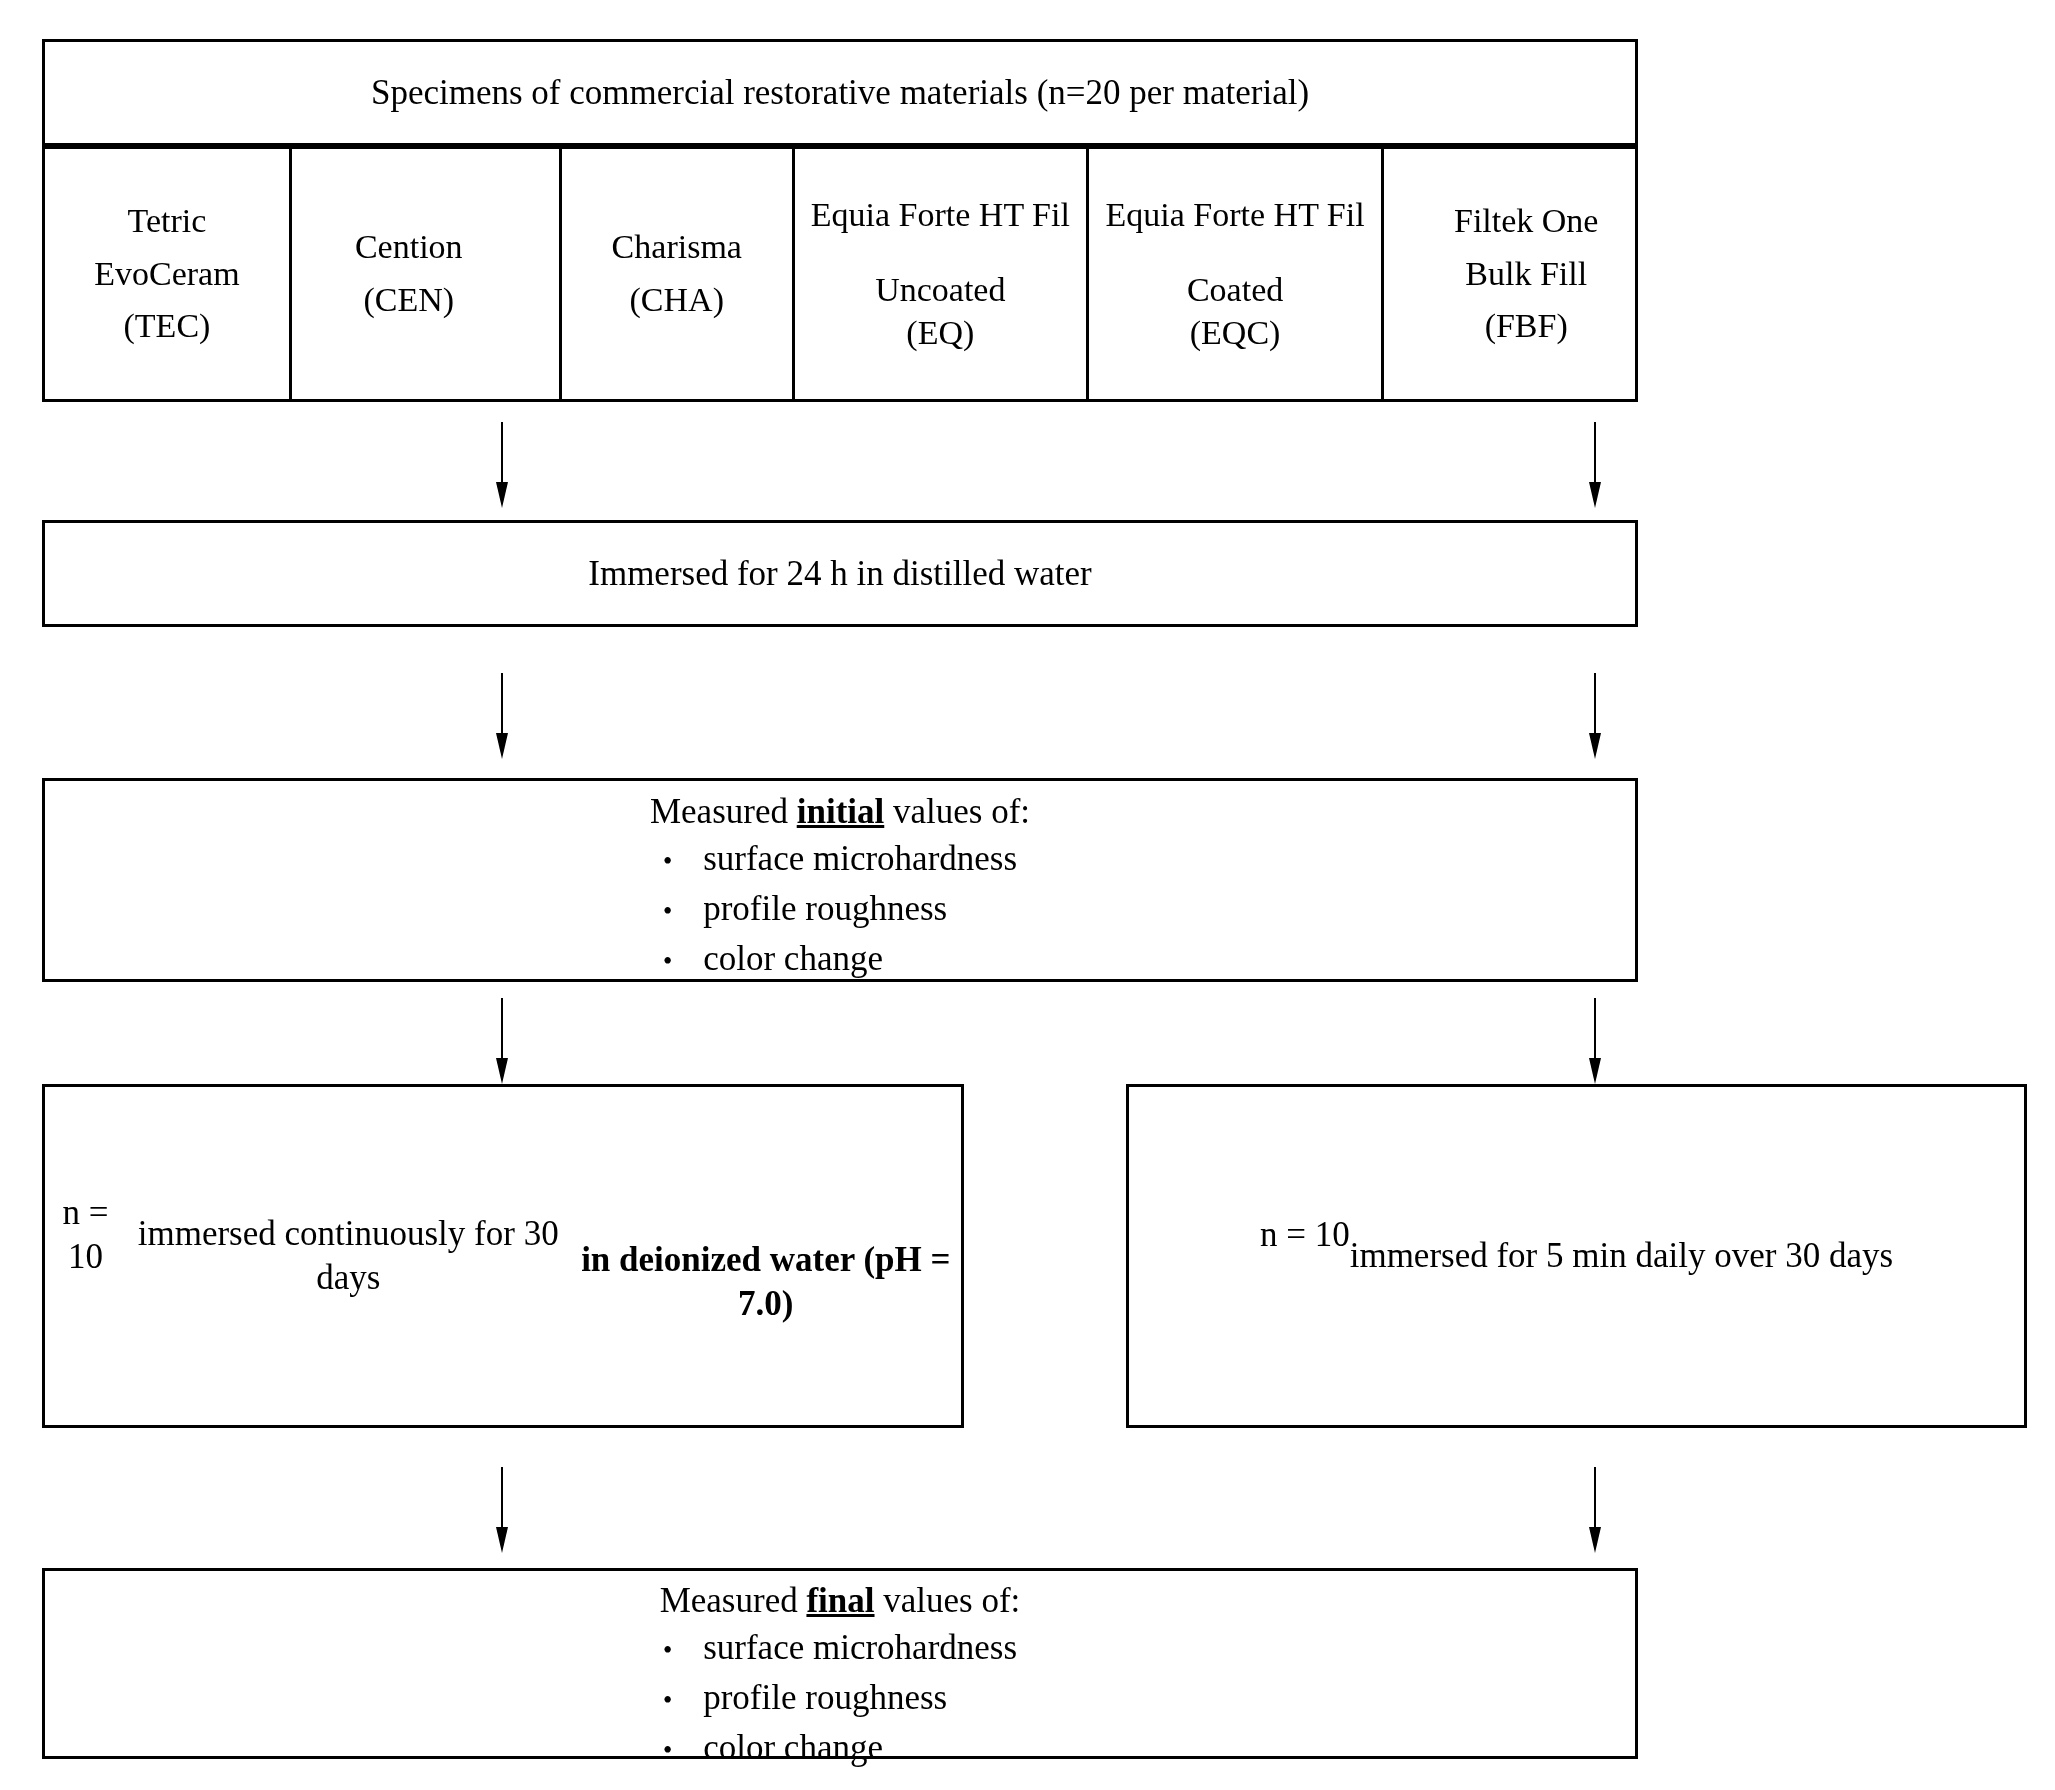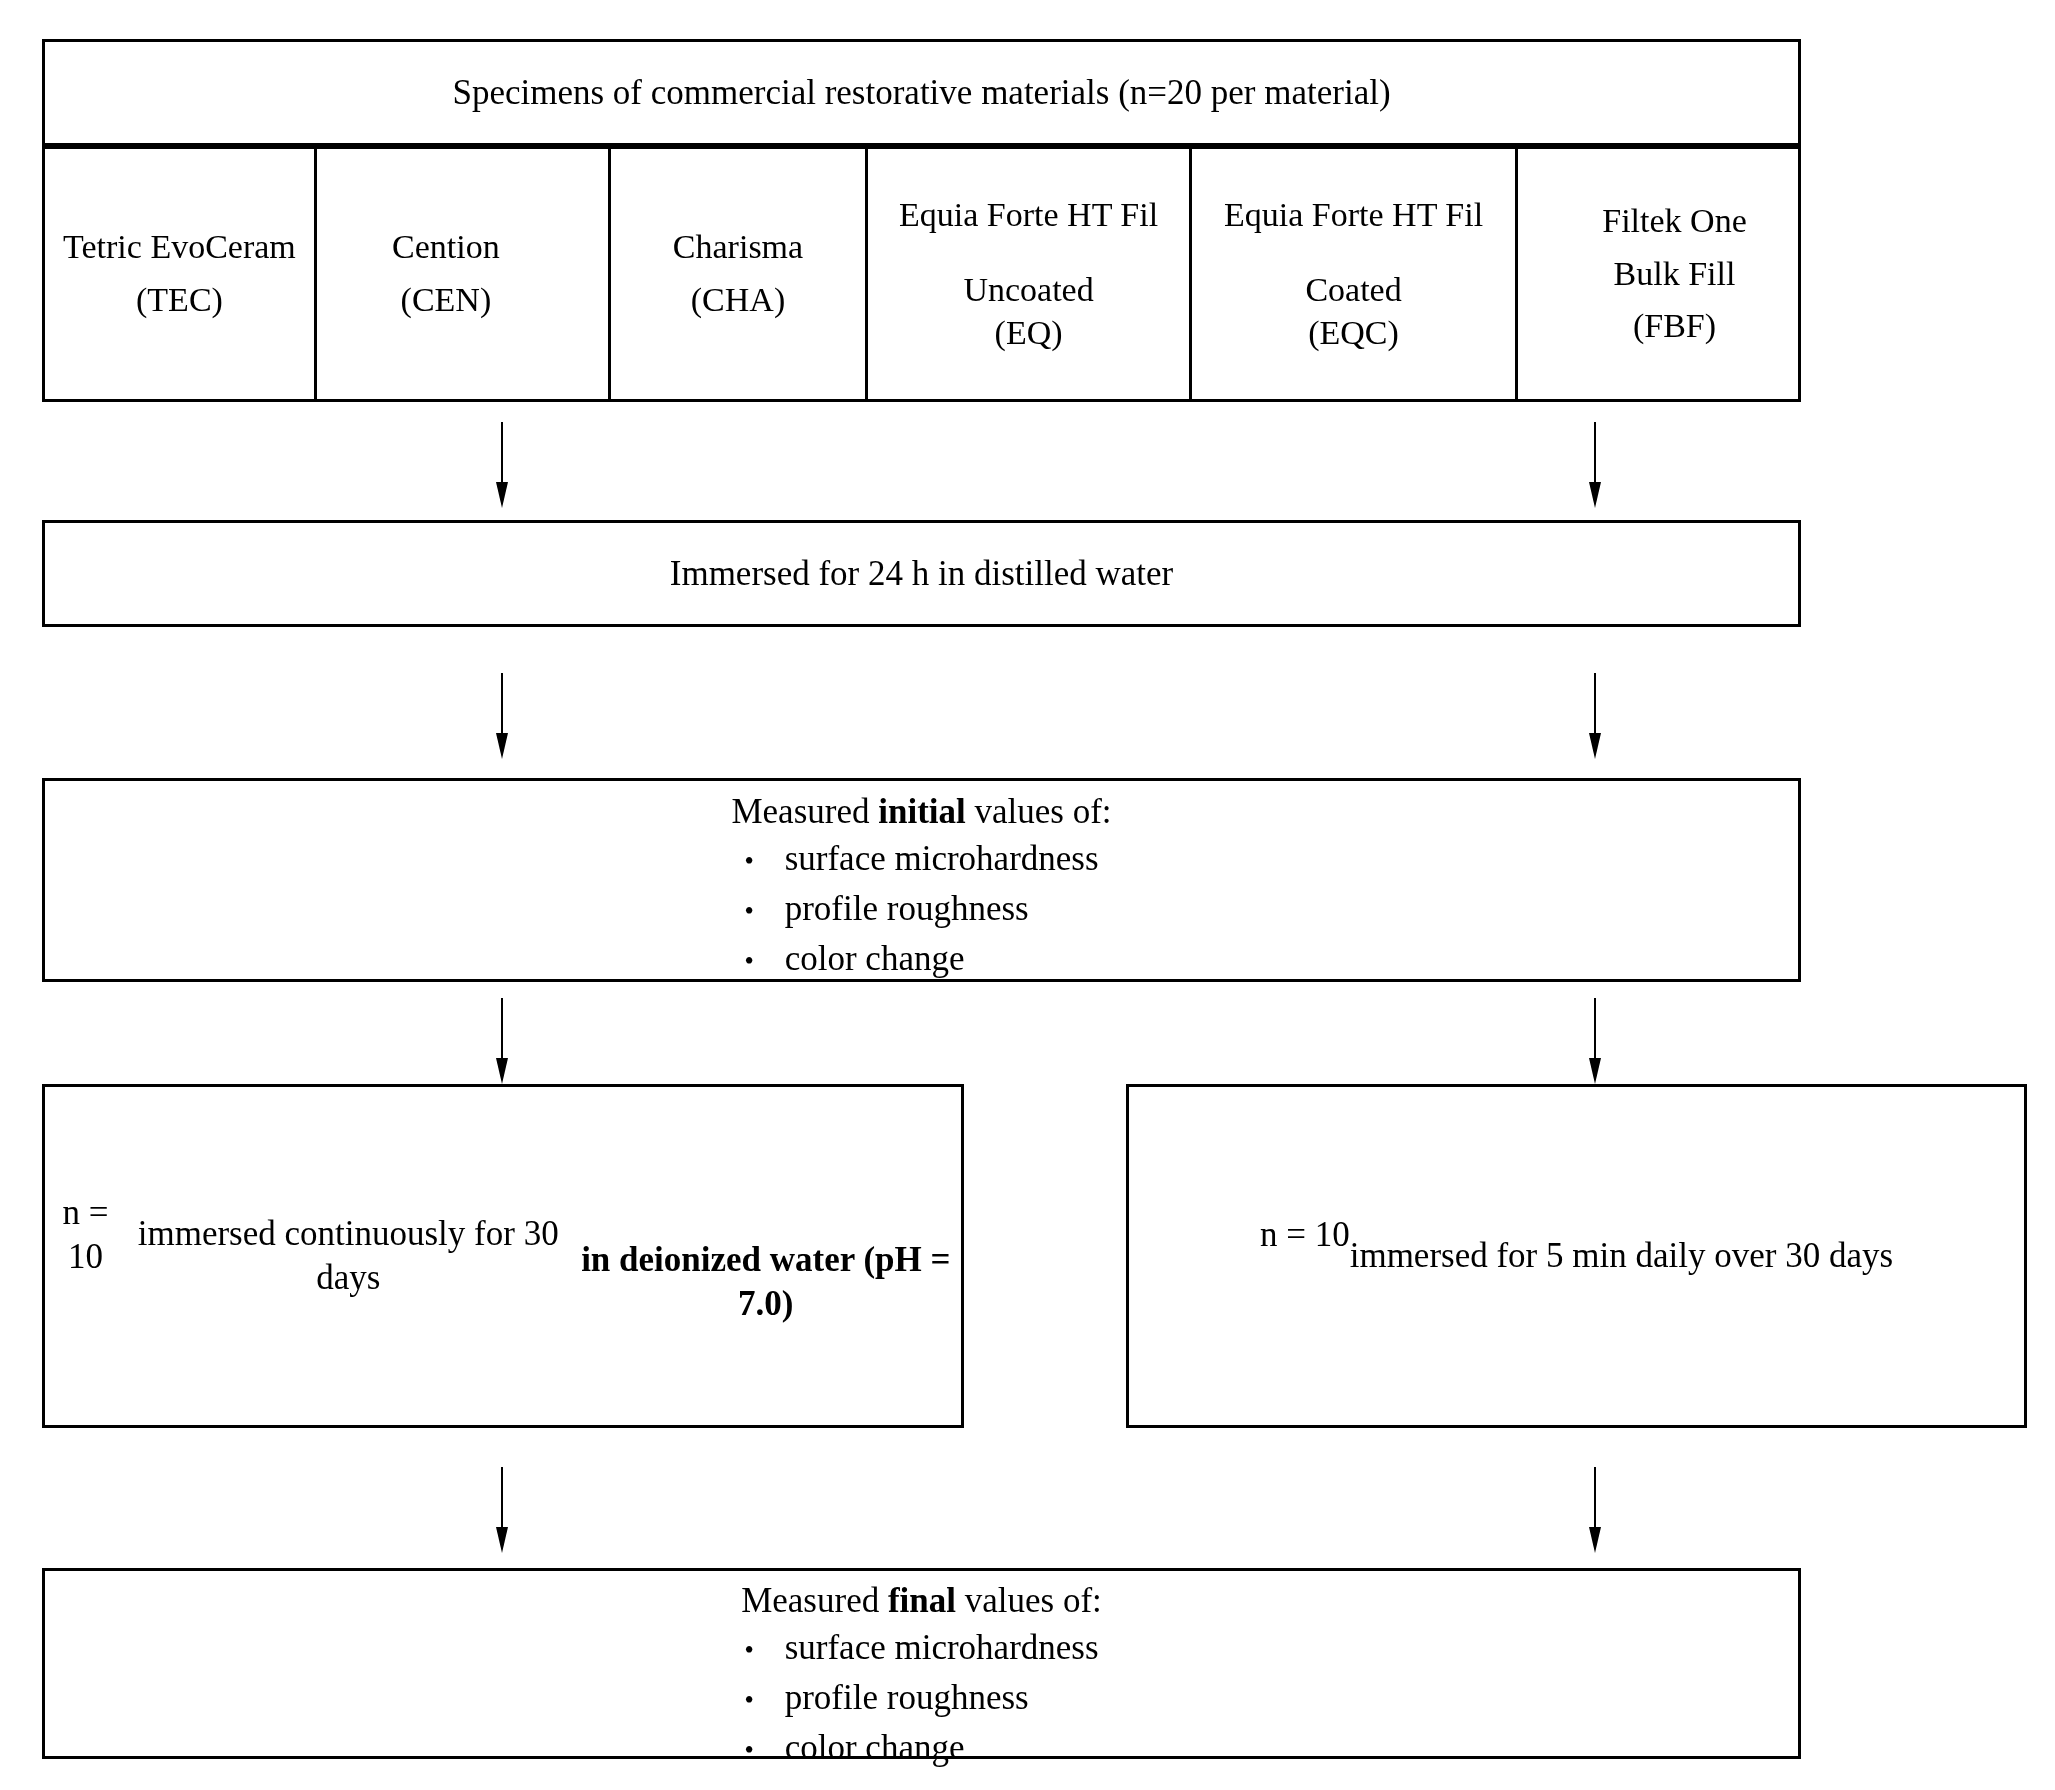--- a/index.html
+++ b/index.html
@@ -1,39 +1,39 @@
 <!DOCTYPE html>
 <html style="font-size:9.7px"><head>
 <meta charset="utf-8">
 <style>
   html,body{margin:0;padding:0;background:#ffffff;}
   .canvas{
     position:relative;width:2056px;height:1790px;background:#ffffff;
     font-family:"Liberation Serif","DejaVu Serif",serif;color:#000000;
   }
   .box{position:absolute;border:3.6px solid #000000;background:#ffffff;box-sizing:border-box;}
-  .full{left:42px;width:1759px;}
+  .full{left:42px;width:1596px;}
   .title-box{top:39px;height:107px;display:flex;align-items:center;justify-content:center;font-size:35px;}
   .mat-row{top:146px;height:256px;display:flex;}
   .cell{display:flex;flex-direction:column;align-items:center;justify-content:center;
         font-size:34px;line-height:1.55;text-align:center;box-sizing:border-box;padding:0 6px;}
   .cell + .cell{border-left:3.6px solid #000000;}
   .w1{flex:0 0 15.34%;} .w2{flex:0 0 14.89%;} .w3{flex:0 0 14.67%;margin-left:33px;}
   .w4{flex:0 0 18.48%;} .w5{flex:0 0 18.60%;} .w6{flex:0 0 18.02%;}
   .cell.gapped{line-height:1.25;}
   .cell.gapped .mline:first-child{margin-bottom:33px;}
   .immersed-box{top:520px;height:107px;display:flex;align-items:center;justify-content:center;font-size:35px;}
   .measured{display:flex;flex-direction:column;align-items:center;font-size:35px;}
   .measured .heading{line-height:47px;}
   .measured .blist{display:flex;flex-direction:column;align-items:flex-start;}
   .bullet-item{display:flex;align-items:baseline;gap:31px;line-height:47px;}
   .dot{font-size:26.5px;}
   .initial-box{top:778px;height:204px;padding-top:7.2px;}
   .final-box{top:1568px;height:191px;padding-top:6px;}
-  .bold{font-weight:bold;}
+  .bold{font-weight:bold;text-decoration:underline;}
   .branch{top:1084px;height:344px;display:flex;align-items:center;
           justify-content:center;text-align:center;font-size:35px;line-height:1.25;}
   .branch-left{left:42px;width:922px;}
   .branch-right{left:1126px;width:901px;}
   .branch .l1{margin-bottom:42px;}
   .branch .l3{margin-top:51px;font-weight:bold;}
   .arrow{position:absolute;width:14.5px;display:flex;flex-direction:column;align-items:center;}
   .arrow .shaft{width:2.4px;height:60px;background:#000000;}
   .arrow .head{width:0;height:0;border-left:6.6px solid transparent;border-right:6.6px solid transparent;
                border-top:26.5px solid #000000;}

